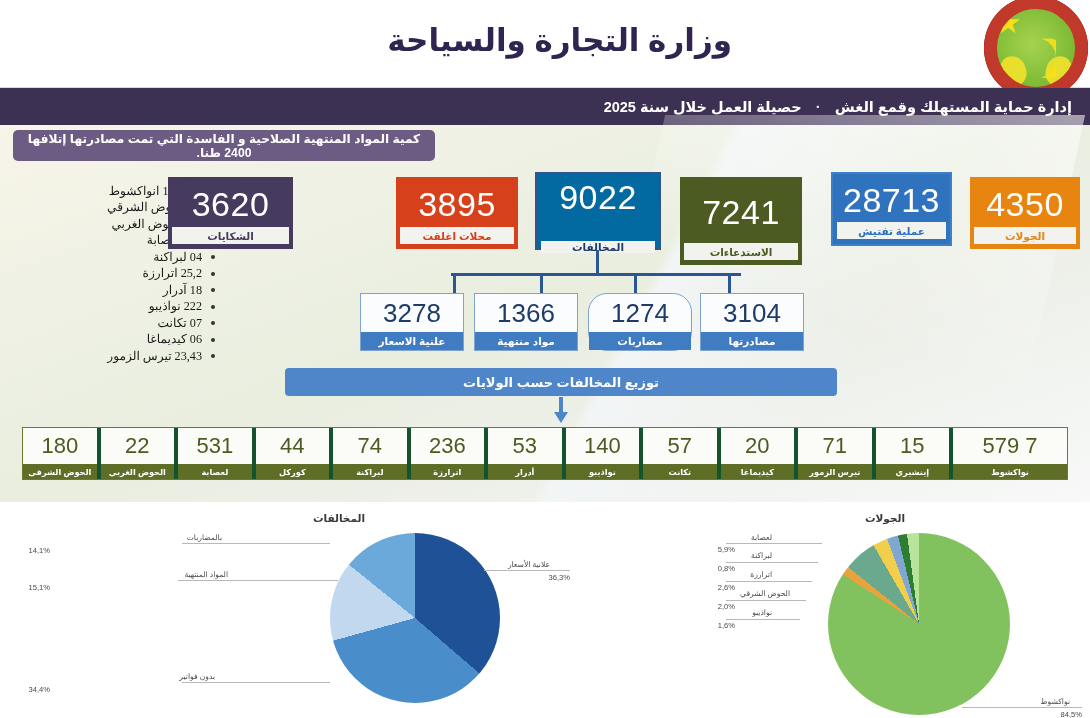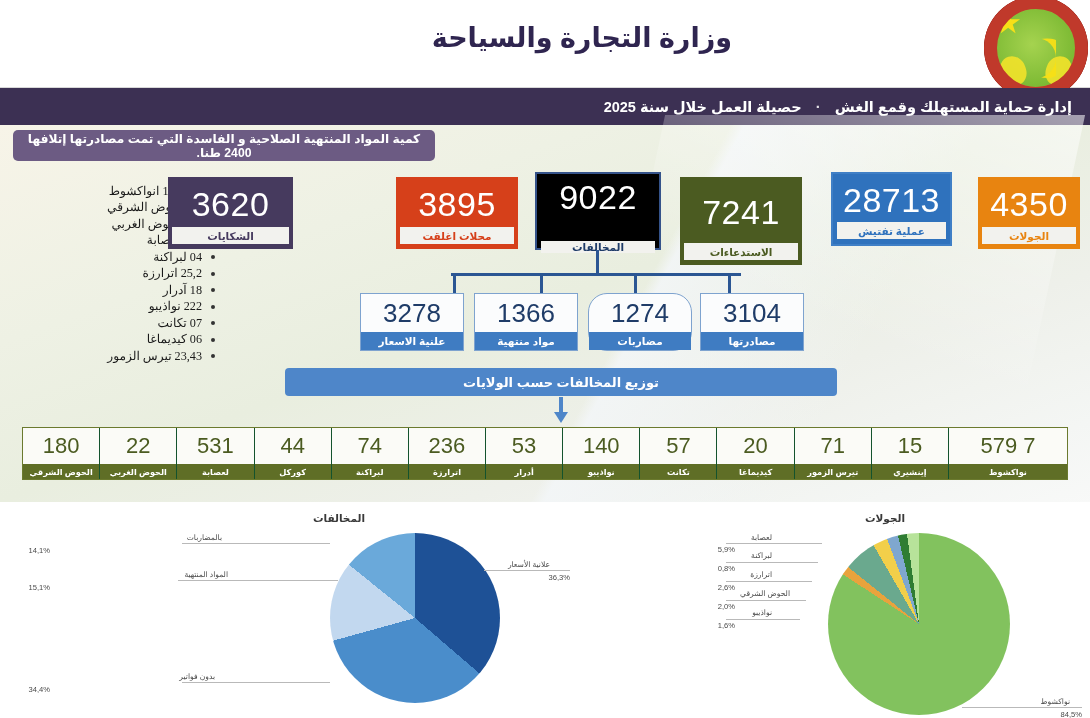--- a/index.html
+++ b/index.html
@@ -15,21 +15,21 @@
   #page { position: relative; width: 1090px; height: 718px; overflow: hidden; background:#fff; }
 
   
   #header {
     position: absolute; top: 0; left: 0; width: 1090px; height: 88px;
     background: #ffffff;
     border-bottom: 1px solid #d8d8d8;
   }
   #ministry-title {
     position: absolute; top: 22px; right: 358px;
-    font-size: 27px; font-weight: bold; color: #2f2550;
+    font-size: 31px; font-weight: bold; color: #2f2550;
     letter-spacing: 0px; white-space: nowrap;
     direction: rtl;
   }
   #emblem {
     position: absolute; top: -4px; right: 2px;
     width: 104px; height: 104px; border-radius: 50%;
     background: radial-gradient(circle at 50% 50%, #8dc63f 0%, #8dc63f 62%, #c0392b 63%, #a8291c 100%);
     box-shadow: 0 0 0 1px #8a2218 inset;
     overflow: hidden;
   }
@@ -137,27 +137,27 @@
   }
   .card .lbl {
     height: 17px; background: #f2f2ee;
     display: flex; align-items: center; justify-content: center;
     font-size: 10.5px; font-weight: bold; direction: rtl; white-space: nowrap;
   }
   #card-complaints { top: 177px; right: 797px; width: 125px; height: 72px; background:#463a5e; }
   #card-complaints .lbl { color: #463a5e; }
   #card-closed     { top: 177px; right: 572px; width: 122px; height: 72px; background:#d6401a; }
   #card-closed .lbl { color: #d6401a; }
-  #card-violations { top: 172px; right: 429px; width: 126px; height: 78px; background:#000000; border: 2px solid #35538a; gap: 24px; }
+  #card-violations { top: 172px; right: 429px; width: 126px; height: 78px; background:#0369a1; border: 2px solid #35538a; gap: 24px; }
   #card-violations .lbl { color: #1f3c68; }
   #card-summons    { top: 177px; right: 288px; width: 122px; height: 88px; background:#4b5b21; }
   #card-summons .lbl { color: #4b5b21; }
   #card-inspections{ top: 172px; right: 138px; width: 121px; height: 74px; background:#2f72bd; border:2px solid #3f7fc6; }
   #card-inspections .lbl { color: #2f72bd; }
-  #card-tours      { top: 177px; right: 10px; width: 102px; height: 72px; background:#e88410; }
+  #card-tours      { top: 177px; right: 10px; width: 110px; height: 72px; background:#e88410; }
   #card-tours .lbl { color: #e88410; }
 
   
   #tree { position: absolute; top: 250px; right: 349px; width: 290px; height: 46px; }
   #tree .v-stem { position:absolute; right: 142px; top:0; width: 3px; height: 24px; background:#2b5693; }
   #tree .h-bar  { position:absolute; right: 0px; top: 23px; width: 290px; height: 3px; background:#2b5693; }
   #tree .drop   { position:absolute; top: 24px; width: 3px; height: 22px; background:#2b5693; }
 
   
   .card2 {
@@ -195,21 +195,21 @@
     border-left: 7px solid transparent; border-right: 7px solid transparent;
     border-top: 11px solid #4e86c9;
   }
 
   
   #wilaya-table {
     position: absolute; top: 427px; right: 22px; width: 1046px; height: 53px;
     display: flex; flex-direction: row; direction: rtl;
     border: 1px solid #6b7a2e; background:#6b7a2e;
   }
-  .wcell { display:flex; flex-direction:column; flex: 1 1 0; min-width:0; border-left: 1px solid #14532d; }
+  .wcell { display:flex; flex-direction:column; flex: 1 1 0; min-width:0; border-left: 4px solid #14532d; }
   .wcell:last-child { border-left:none; }
   .wcell .wnum {
     flex:1; background:#fbfbf7; display:flex; align-items:center; justify-content:center;
     font-size: 22px; color: #4b5b21; white-space:nowrap;
   }
   .wcell .wlbl {
     height: 15px; background:#5f6e26; color:#ffffff;
     display:flex; align-items:center; justify-content:center;
     font-size: 8.2px; font-weight:bold; direction: rtl; white-space:nowrap;
   }

